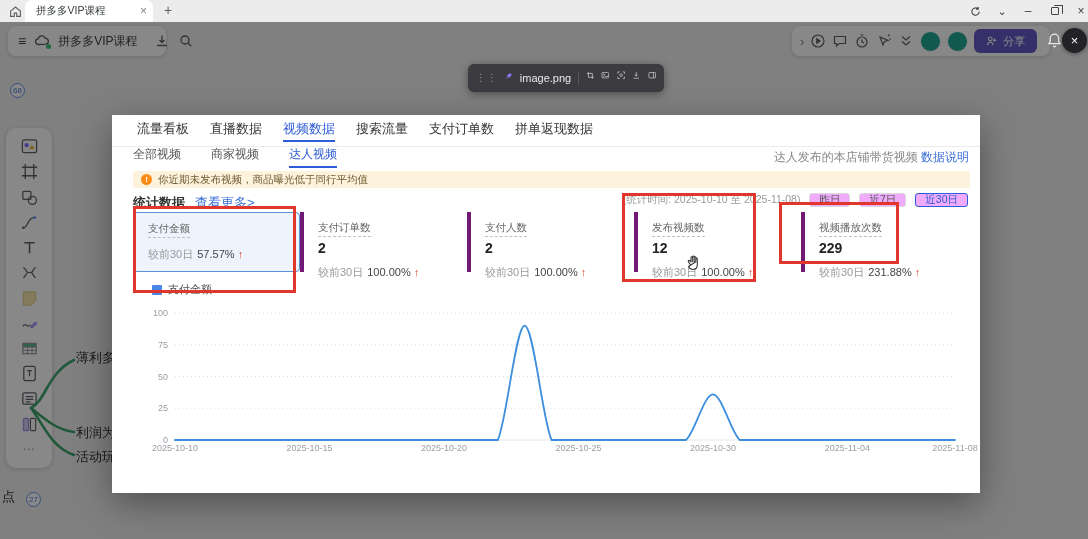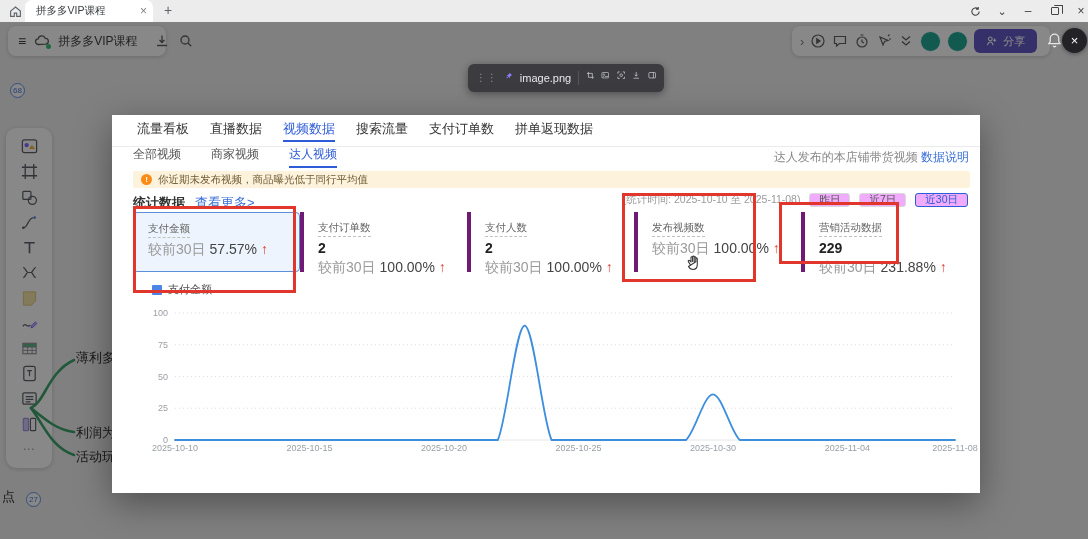--- a/index.html
+++ b/index.html
@@ -100,21 +100,21 @@
   .rbtn { height:14px; padding:0 9px; border:1px solid #d9d9d9; border-radius:3px; background:#f0abfc; font-size:10.5px;
           color:#555; display:flex; align-items:center; }
   .rbtn.active { border-color:#2e5bd7; color:#2e5bd7; }
   .cards { position:absolute; left:21px; top:97px; width:835px; height:60px; display:flex; }
   .card { width:167px; height:60px; padding:8px 0 0 14px; position:relative; }
   .card + .card { border-left:4px solid #701a75; }
   .card.selected { background:#edf4fd; border:1px solid #5b8fd9; border-radius:4px; }
   .card-label { font-size:10.5px; color:#666; display:inline-block; border-bottom:1px dashed #c0c0c0; padding-bottom:1px; }
   .card-value { margin-top:3px; font-size:14px; font-weight:bold; color:#222; }
   .card-value .unit { font-size:10.5px; font-weight:normal; color:#444; }
-  .card-compare { margin-top:3px; font-size:14px; color:#9a9a9a; }
+  .card-compare { margin-top:9px; font-size:11px; color:#9a9a9a; }
   .card-compare .pct { color:#444; margin-left:4px; }
   .card-compare .arrow { color:#e23b32; font-weight:bold; }
   .legend { position:absolute; left:40px; top:167px; display:flex; align-items:center; gap:6px; }
   .legend-sq { width:10px; height:10px; background:#4a86e8; border-radius:1px; }
   .legend-txt { font-size:11px; color:#555; }
   #chart { position:absolute; left:28px; top:186px; overflow:visible; }
 
   .anno { position:absolute; border:3px solid #e0362c; z-index:6; }
   .anno1 { left:21px; top:91px; width:163px; height:87px; }
   .anno2 { left:510px; top:78px; width:134px; height:89px; }
@@ -404,24 +404,25 @@
         <div class="card-value"><span>2</span></div>
         <div class="card-compare"><span>较前30日</span><span class="pct">100.00%</span> <span class="arrow">↑</span></div>
       </div>
       <div class="card">
         <span class="card-label">支付人数</span>
         <div class="card-value"><span>2</span></div>
         <div class="card-compare"><span>较前30日</span><span class="pct">100.00%</span> <span class="arrow">↑</span></div>
       </div>
       <div class="card">
         <span class="card-label">发布视频数</span>
+        <div class="card-value"><span>12</span></div>
         <div class="card-compare"><span>较前30日</span><span class="pct">100.00%</span> <span class="arrow">↑</span></div>
       </div>
       <div class="card">
-        <span class="card-label">营销活动数据</span>
+        <span class="card-label">视频播放次数</span>
         <div class="card-value"><span>229</span></div>
         <div class="card-compare"><span>较前30日</span><span class="pct">231.88%</span> <span class="arrow">↑</span></div>
       </div>
     </div>
 
     <div class="legend">
       <span class="legend-sq"></span>
       <span class="legend-txt">支付金额</span>
     </div>
 

